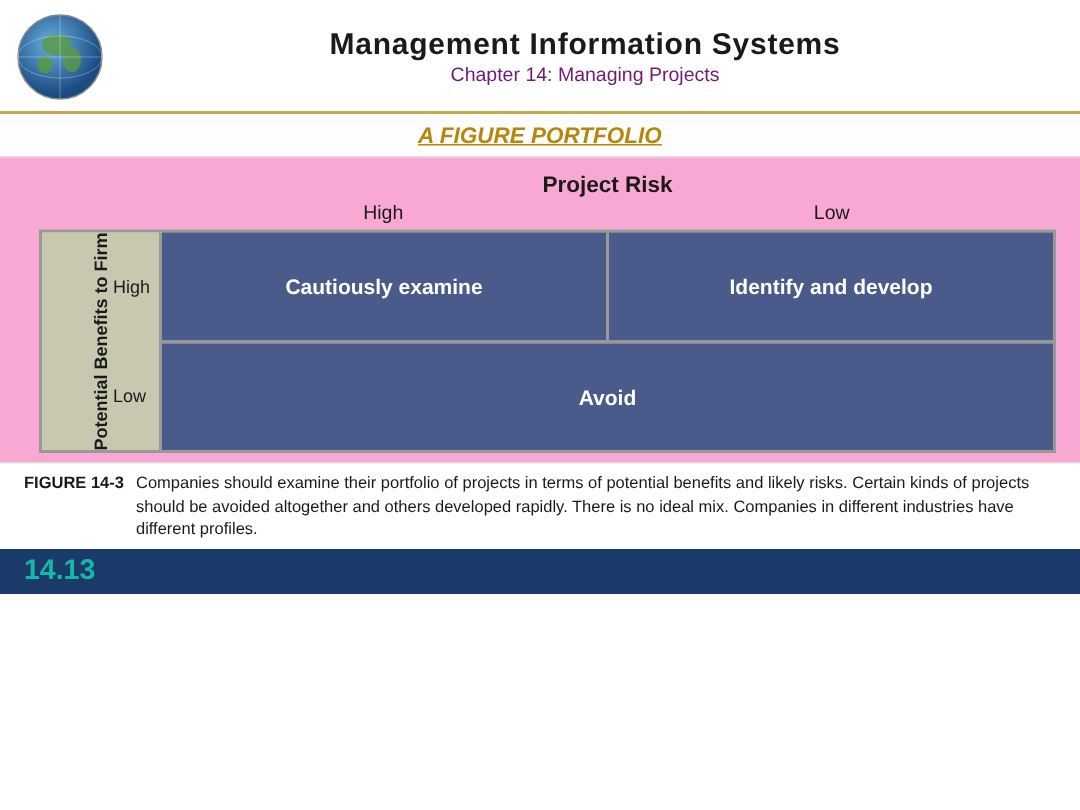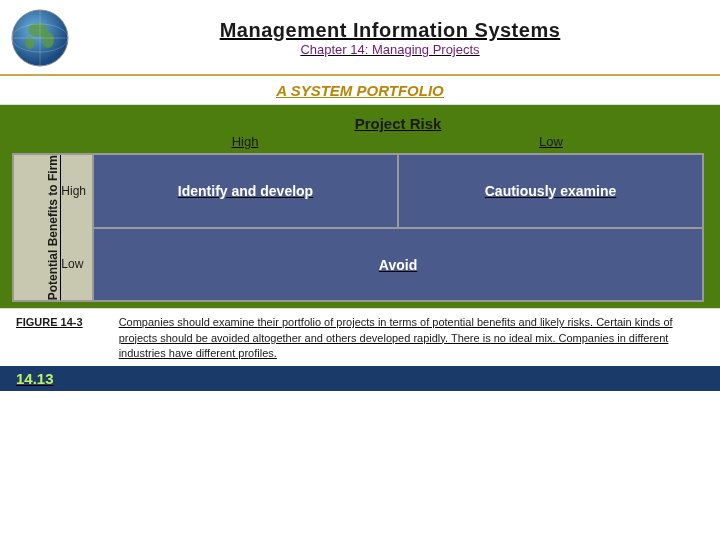--- a/index.html
+++ b/index.html
@@ -10,21 +10,20 @@
       font-family: Arial, sans-serif;
       background: #fff;
       overflow: hidden;
     }
 
     .page {
       width: 720px;
       height: 381px;
       display: flex;
       flex-direction: column;
-      text-decoration: underline;
     }
 
     
     .header {
       display: flex;
       align-items: center;
       padding: 8px 10px 6px 10px;
       border-bottom: 2px solid #c8a84b;
       background: #fff;
     }
@@ -61,22 +60,22 @@
       font-style: italic;
       font-weight: bold;
       color: #b8860b;
       text-decoration: underline;
     }
 
     
     .main-content {
       display: flex;
       flex: 1;
-      padding: 10px 16px 6px 12px;
-      background: #4d7c0f;
+      padding: 10px 16px 6px 26px;
+      background: #f9a8d4;
     }
 
     
     .matrix-area {
       flex: 1;
       display: flex;
       flex-direction: column;
     }
 
     
@@ -184,21 +183,20 @@
     }
 
     
     .figure-caption {
       display: flex;
       padding: 6px 16px 4px 16px;
       font-size: 11px;
       color: #1a1a1a;
       line-height: 1.4;
       border-top: 1px solid #ddd;
-      gap: 28px;
     }
 
     .figure-label {
       font-weight: bold;
       font-size: 11px;
       margin-right: 8px;
       white-space: nowrap;
       flex-shrink: 0;
     }
 
@@ -207,23 +205,23 @@
       background: #1a3a6a;
       color: #fff;
       display: flex;
       align-items: center;
       justify-content: space-between;
       padding: 4px 16px;
       height: 32px;
     }
 
     .footer-left {
-      font-size: 15px;
-      font-weight: bold;
-      color: #bef264;
+      font-size: 19px;
+      font-weight: bold;
+      color: #14b8a6;
     }
 
     .footer-right {
       font-size: 12px;
       color: #ffcc44;
     }
 
     
     .globe-svg {
       width: 60px;
@@ -253,21 +251,21 @@
       <line x1="2" y1="30" x2="58" y2="30" stroke="#fff" stroke-width="0.5" opacity="0.4"></line>
       <line x1="30" y1="2" x2="30" y2="58" stroke="#fff" stroke-width="0.5" opacity="0.4"></line>
     </svg>
     <div class="header-text">
       <span class="main-title">Management Information Systems</span>
       <span class="sub-title">Chapter 14: Managing Projects</span>
     </div>
   </div>
 
   <div class="section-title-bar">
-    <span class="section-title">A SYSTEM PORTFOLIO</span>
+    <span class="section-title">A FIGURE PORTFOLIO</span>
   </div>
 
   <div class="main-content">
     <div class="matrix-area">
 
       <div class="project-risk-header">
         <span class="project-risk-label">Project Risk</span>
       </div>
 
       <div class="risk-cols">
@@ -281,22 +279,22 @@
           <span class="y-axis-label">Potential Benefits to Firm</span>
           <div class="y-rows-labels">
             <span class="y-row-label">High</span>
             <span class="y-row-label">Low</span>
           </div>
         </div>
 
         <div class="matrix-grid">
 
           <div class="matrix-row">
+            <div class="matrix-cell">Cautiously examine</div>
             <div class="matrix-cell">Identify and develop</div>
-            <div class="matrix-cell">Cautiously examine</div>
           </div>
 
           <div class="matrix-row">
             <div class="matrix-cell">Avoid</div>
           </div>
 
         </div>
       </div>
     </div>
   </div>

